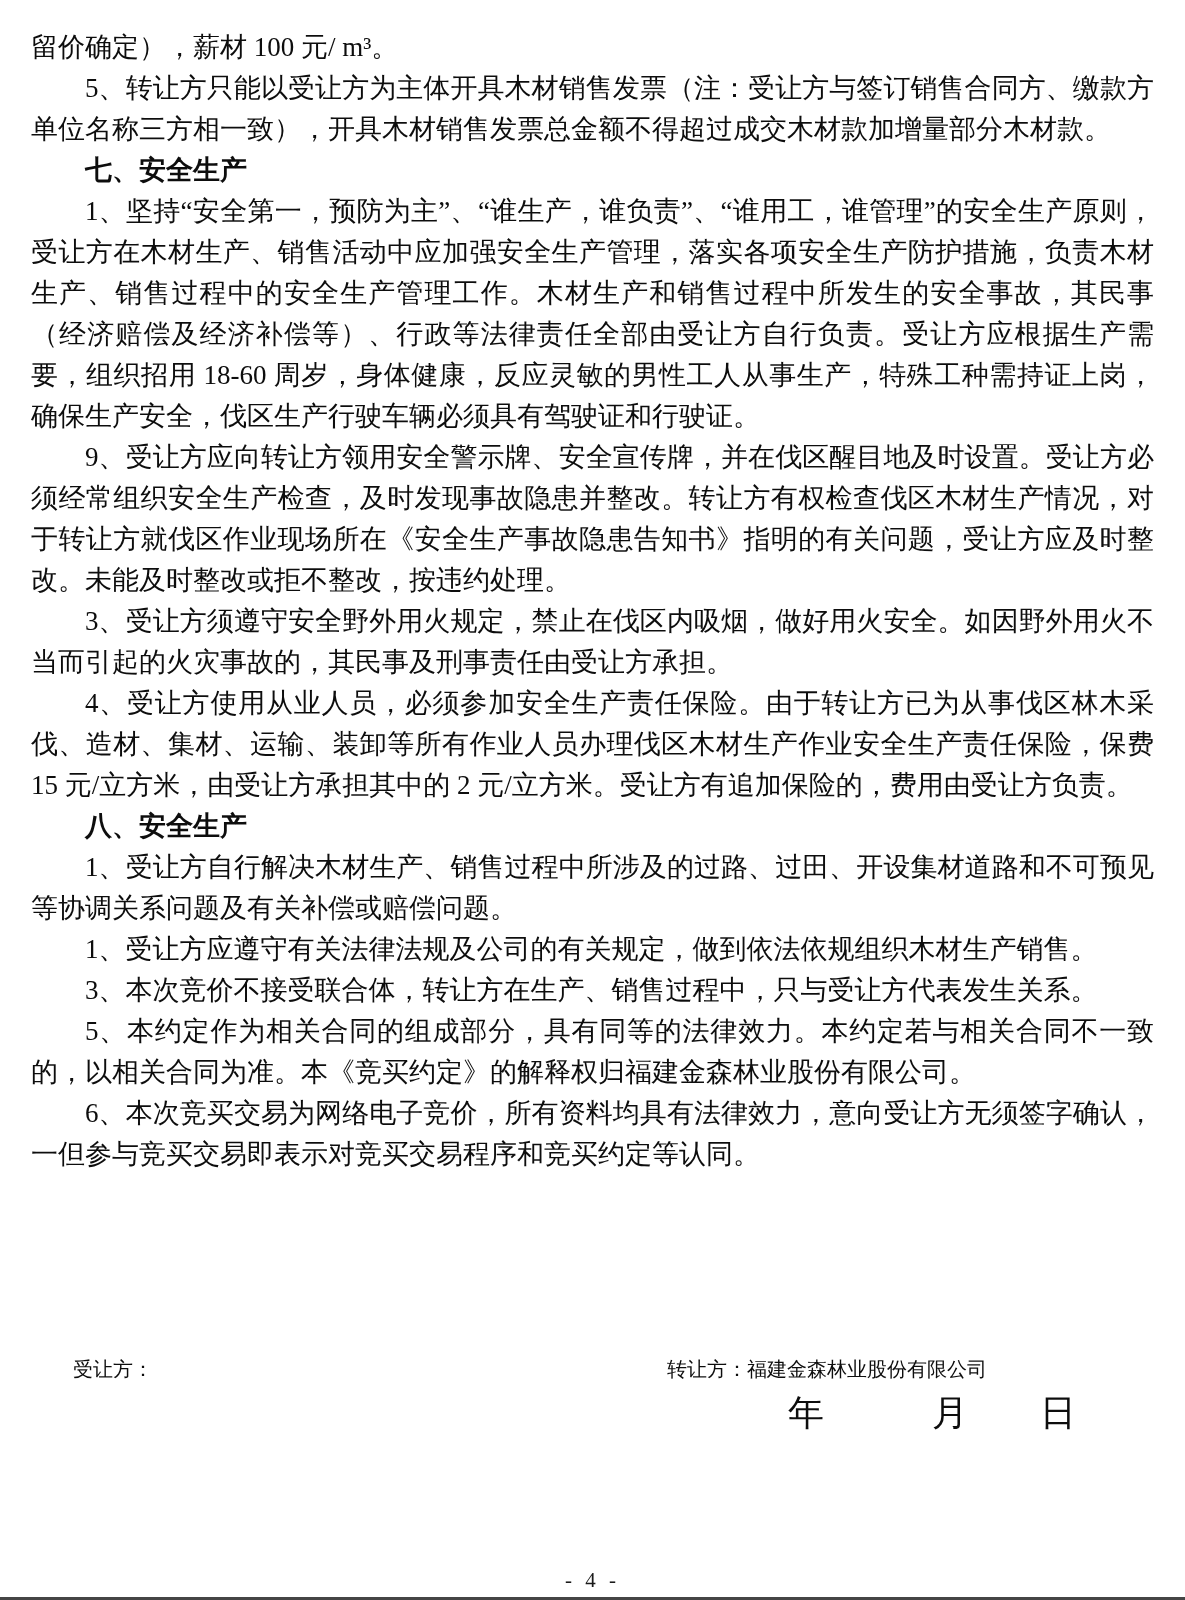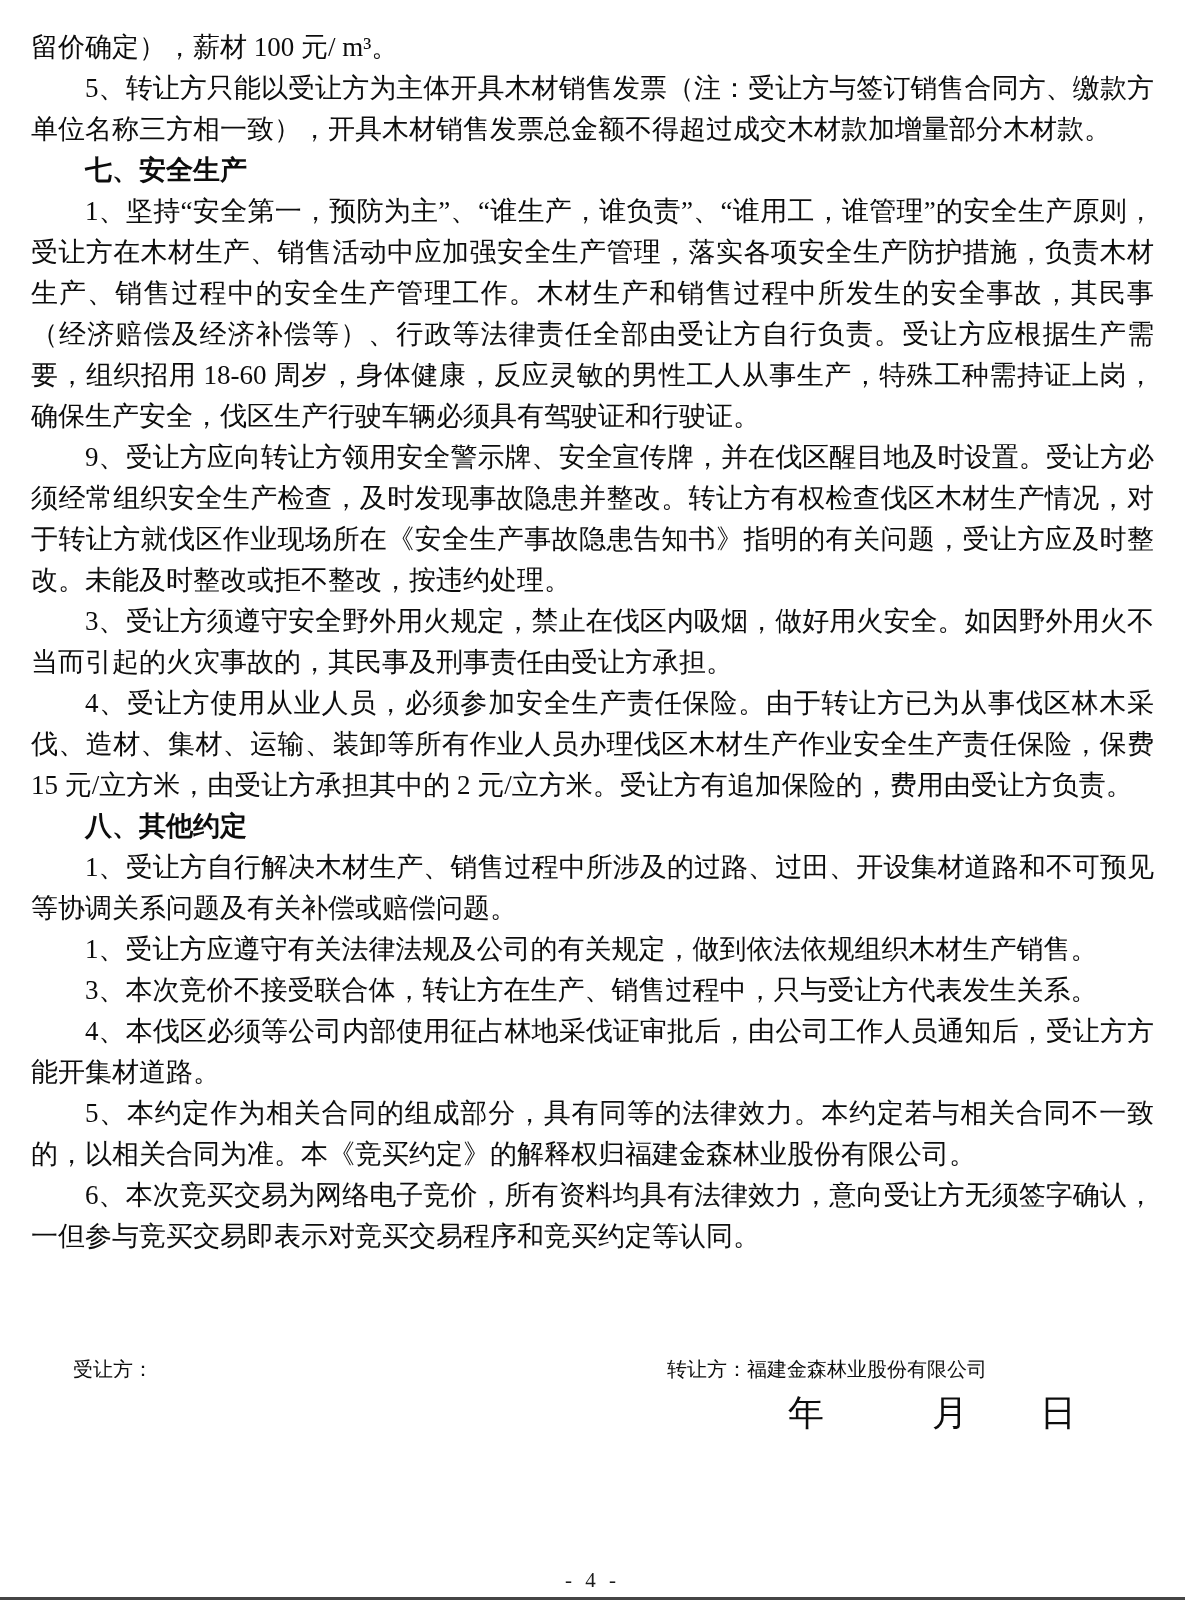--- a/index.html
+++ b/index.html
@@ -69,25 +69,24 @@
 
 <div class="page">
   <div class="content">
       <p class="continuation">留价确定），薪材 100 元/ m³。</p>
       <p class="numbered">5、转让方只能以受让方为主体开具木材销售发票（注：受让方与签订销售合同方、缴款方单位名称三方相一致），开具木材销售发票总金额不得超过成交木材款加增量部分木材款。</p>
       <p class="heading">七、安全生产</p>
       <p class="numbered">1、坚持“安全第一，预防为主”、“谁生产，谁负责”、“谁用工，谁管理”的安全生产原则，受让方在木材生产、销售活动中应加强安全生产管理，落实各项安全生产防护措施，负责木材生产、销售过程中的安全生产管理工作。木材生产和销售过程中所发生的安全事故，其民事（经济赔偿及经济补偿等）、行政等法律责任全部由受让方自行负责。受让方应根据生产需要，组织招用 18-60 周岁，身体健康，反应灵敏的男性工人从事生产，特殊工种需持证上岗，确保生产安全，伐区生产行驶车辆必须具有驾驶证和行驶证。</p>
       <p class="numbered">9、受让方应向转让方领用安全警示牌、安全宣传牌，并在伐区醒目地及时设置。受让方必须经常组织安全生产检查，及时发现事故隐患并整改。转让方有权检查伐区木材生产情况，对于转让方就伐区作业现场所在《安全生产事故隐患告知书》指明的有关问题，受让方应及时整改。未能及时整改或拒不整改，按违约处理。</p>
       <p class="numbered">3、受让方须遵守安全野外用火规定，禁止在伐区内吸烟，做好用火安全。如因野外用火不当而引起的火灾事故的，其民事及刑事责任由受让方承担。</p>
       <p class="numbered">4、受让方使用从业人员，必须参加安全生产责任保险。由于转让方已为从事伐区林木采伐、造材、集材、运输、装卸等所有作业人员办理伐区木材生产作业安全生产责任保险，保费 15 元/立方米，由受让方承担其中的 2 元/立方米。受让方有追加保险的，费用由受让方负责。</p>
-      <p class="heading">八、其他约定</p>
+      <p class="heading">八、安全生产</p>
       <p class="numbered">1、受让方自行解决木材生产、销售过程中所涉及的过路、过田、开设集材道路和不可预见等协调关系问题及有关补偿或赔偿问题。</p>
       <p class="numbered">1、受让方应遵守有关法律法规及公司的有关规定，做到依法依规组织木材生产销售。</p>
       <p class="numbered">3、本次竞价不接受联合体，转让方在生产、销售过程中，只与受让方代表发生关系。</p>
-      <p class="numbered">4、本伐区必须等公司内部使用征占林地采伐证审批后，由公司工作人员通知后，受让方方能开集材道路。</p>
       <p class="numbered">5、本约定作为相关合同的组成部分，具有同等的法律效力。本约定若与相关合同不一致的，以相关合同为准。本《竞买约定》的解释权归福建金森林业股份有限公司。</p>
       <p class="numbered">6、本次竞买交易为网络电子竞价，所有资料均具有法律效力，意向受让方无须签字确认，一但参与竞买交易即表示对竞买交易程序和竞买约定等认同。</p>
     </div>
 
   <div class="signature-row">
     <span class="transferee-label">受让方：</span>
     <span class="transferor-label">转让方：福建金森林业股份有限公司</span>
   </div>
 
   <div class="date-row">年　　　月　　日</div>

